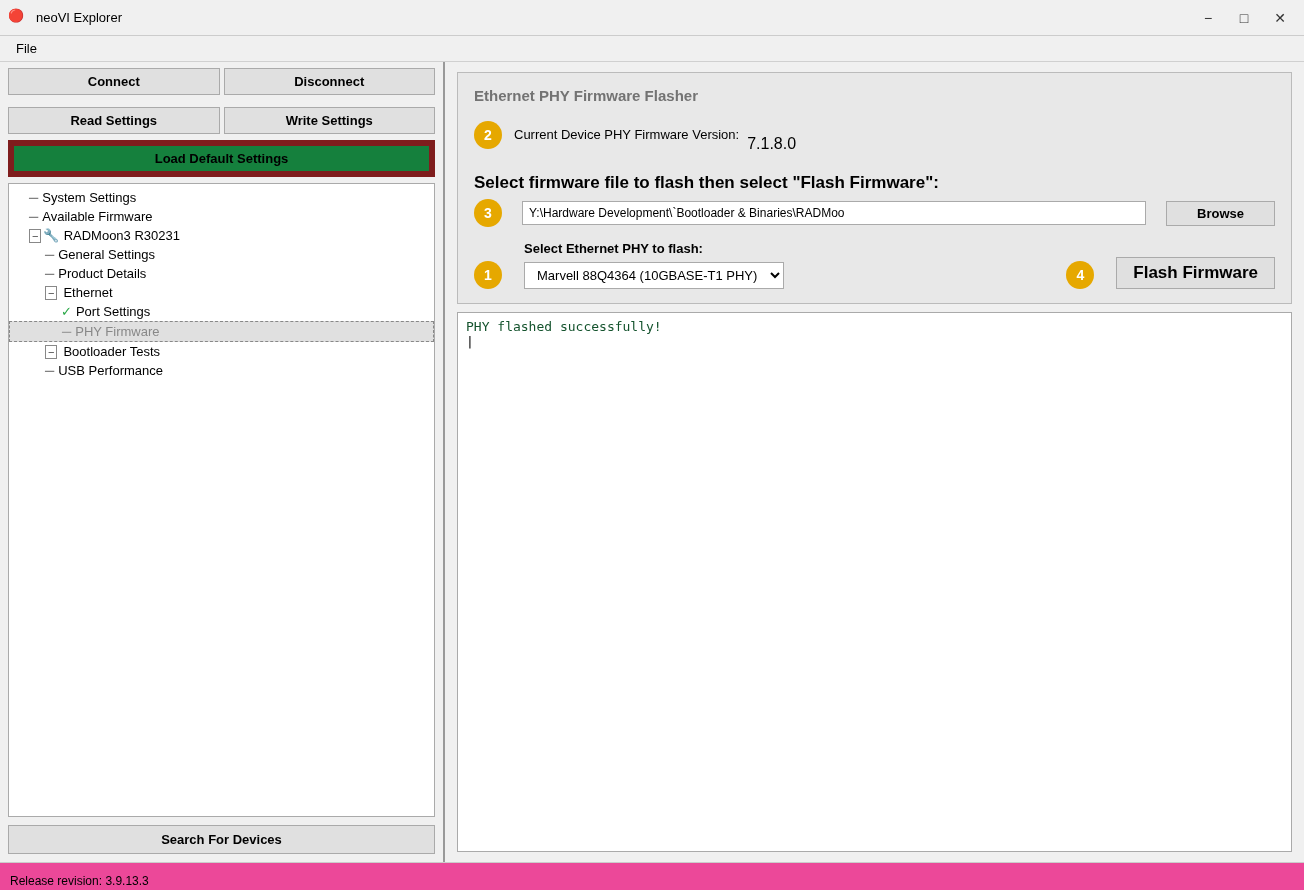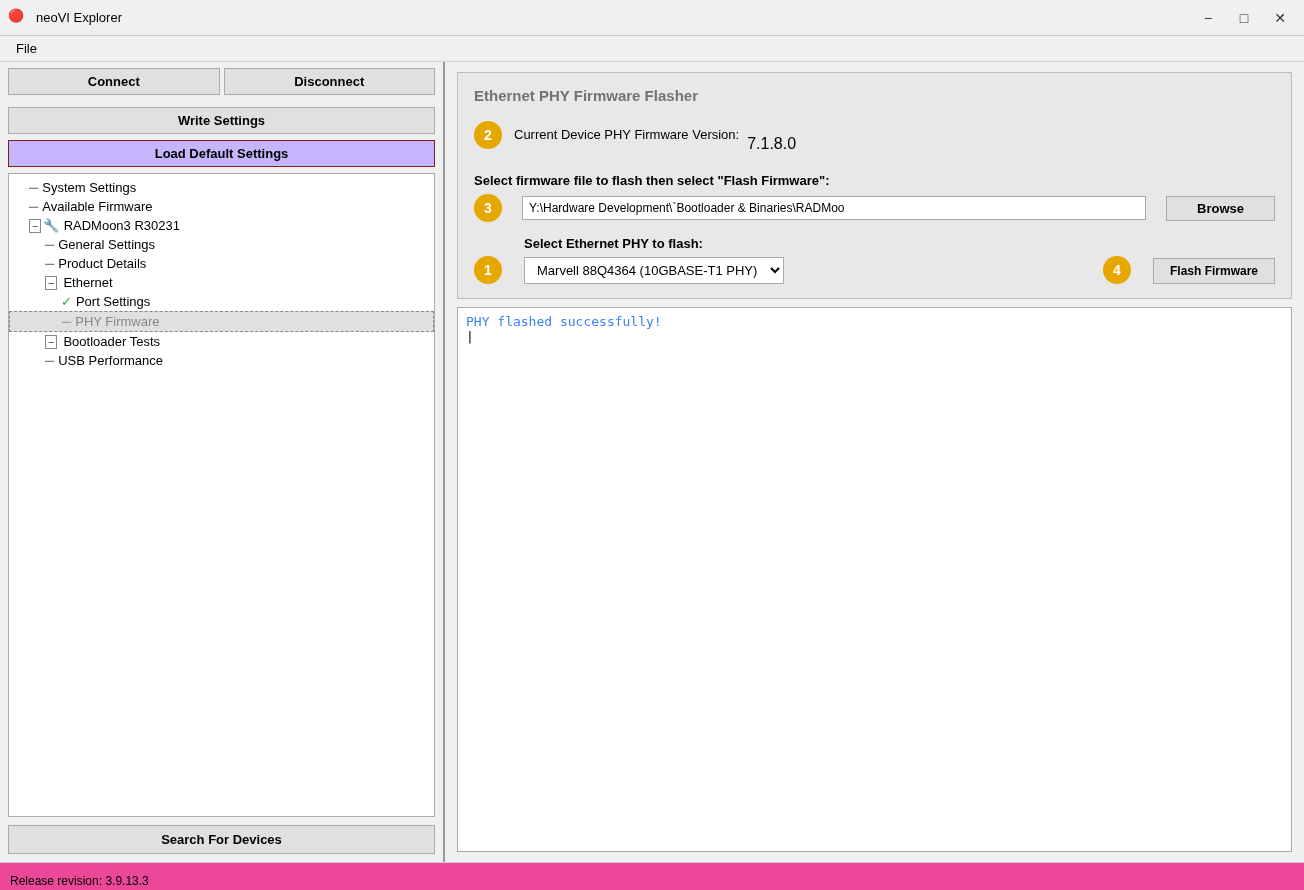--- a/index.html
+++ b/index.html
@@ -95,22 +95,22 @@
       font-weight: bold;
       text-align: center;
     }
 
     .load-default-row {
       padding: 0 8px 6px 8px;
     }
     .load-default-btn {
       width: 100%;
       padding: 5px 10px;
-      background: #c4b5fd;
-      border: 1px solid #7f1d1d;
+      background: #15803d;
+      border: 6px solid #7f1d1d;
       cursor: pointer;
       font-size: 13px;
       font-weight: bold;
       text-align: center;
     }
 
     
     .tree-container {
       flex: 1;
       overflow-y: auto;
@@ -199,21 +199,21 @@
     .fw-version-value {
       font-size: 16px;
       margin-left: 4px;
       margin-top: 19px;
     }
 
     .fw-file-section {
       margin-bottom: 14px;
     }
     .fw-file-label {
-      font-size: 13px;
+      font-size: 17px;
       font-weight: bold;
       margin-bottom: 6px;
       margin-top: 20px;
     }
     .fw-file-row {
       display: flex;
       align-items: center;
       gap: 8px;
     }
     .fw-file-row-inner {
@@ -250,38 +250,38 @@
       background: white;
       font-size: 13px;
       cursor: pointer;
       min-width: 260px;
     }
     .flash-fw-btn {
       padding: 5px 16px;
       background: #e0e0e0;
       border: 1px solid #aaa;
       cursor: pointer;
-      font-size: 12px;
+      font-size: 17px;
       font-weight: bold;
       white-space: nowrap;
       align-self: flex-end;
     }
 
     
     .log-area {
       flex: 1;
       background: white;
       border: 1px solid #aaa;
       padding: 6px 8px;
       overflow-y: auto;
       font-family: monospace;
       font-size: 13px;
     }
     .log-line-success {
-      color: #3b82f6;
+      color: #14532d;
     }
 
     
     .status-bar {
       height: 37px;
       background: #ec4899;
       border-top: 1px solid #ccc;
       display: flex;
       align-items: center;
       padding: 0 10px;
@@ -308,20 +308,21 @@
 <div class="main-container">
 
   <div class="left-panel">
 
     <div class="toolbar-row">
       <button class="toolbar-btn">Connect</button>
       <button class="toolbar-btn">Disconnect</button>
     </div>
 
     <div class="toolbar-row">
+      <button class="toolbar-btn">Read Settings</button>
       <button class="toolbar-btn">Write Settings</button>
     </div>
 
     <div class="load-default-row">
       <button class="load-default-btn">Load Default Settings</button>
     </div>
 
     <div class="tree-container">
 
       <div class="tree-item tree-indent-1">

